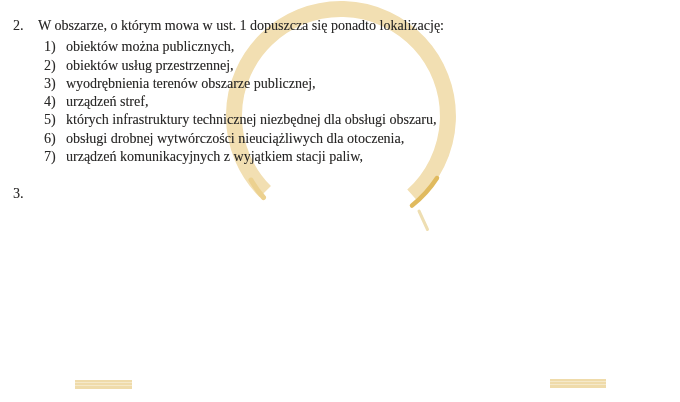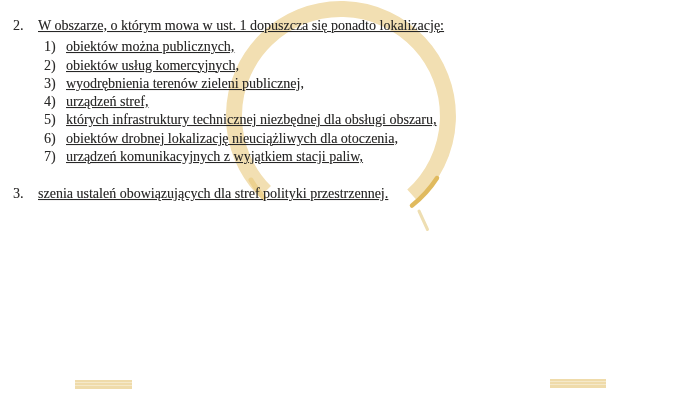--- a/index.html
+++ b/index.html
@@ -24,21 +24,21 @@
     position: absolute;
     left: 13px; top: 17px; right: 12px;
     z-index: 1;
     font-size: 14px;
     line-height: 18.3px;
     color: #272727;
     text-shadow: 0.2px 0.2px 0.5px rgba(60, 50, 40, 0.35);
   }
   .row { display: flex; align-items: flex-start; }
   .num { flex: none; width: 25px; }
-  .ptext { flex: 1; text-decoration: underline; }
+  .ptext { flex: 1; }
   .items { margin-left: 31px; margin-top: 3px; }
   .items .num { width: 22px; }
   .para3 { margin-top: 19px; }
   .jline { text-align: justify; text-align-last: justify; }
   .bar {
     position: absolute;
     height: 9px;
     z-index: 1;
     background-image: linear-gradient(to bottom,
       transparent 0 2px, rgba(255,255,255,0.38) 2px 3px,
@@ -67,48 +67,47 @@
       <span class="ptext">W obszarze, o którym mowa w ust. 1 dopuszcza się ponadto lokalizację:</span>
     </div>
 
     <div class="items">
       <div class="row">
         <span class="num">1)</span>
         <span class="ptext">obiektów można publicznych,</span>
       </div>
       <div class="row">
         <span class="num">2)</span>
-        <span class="ptext">obiektów usług komercyjnych,</span>
+        <span class="ptext">obiektów usług przestrzennej,</span>
       </div>
       <div class="row">
         <span class="num">3)</span>
-        <span class="ptext">wyodrębnienia terenów zieleni publicznej,</span>
+        <span class="ptext">wyodrębnienia terenów obszarze publicznej,</span>
       </div>
       <div class="row">
         <span class="num">4)</span>
         <span class="ptext">urządzeń stref,</span>
       </div>
       <div class="row">
         <span class="num">5)</span>
         <span class="ptext">których infrastruktury technicznej niezbędnej dla obsługi obszaru,</span>
       </div>
       <div class="row">
         <span class="num">6)</span>
-        <span class="ptext">obiektów drobnej lokalizację nieuciążliwych dla otoczenia,</span>
+        <span class="ptext">obsługi drobnej wytwórczości nieuciążliwych dla otoczenia,</span>
       </div>
       <div class="row">
         <span class="num">7)</span>
         <span class="ptext">urządzeń komunikacyjnych z wyjątkiem stacji paliw,</span>
       </div>
     </div>
 
     <div class="row para3">
       <span class="num">3.</span>
       <span class="ptext">
-        <span style="display:block">szenia ustaleń obowiązujących dla stref polityki przestrzennej.</span>
       </span>
     </div>
 
   </div>
 
   <div class="bar bar-left" style="background-color: rgb(239, 219, 170);"></div>
   <div class="bar bar-right" style="background-color: rgb(239, 219, 170);"></div>
 
 </div>
 

